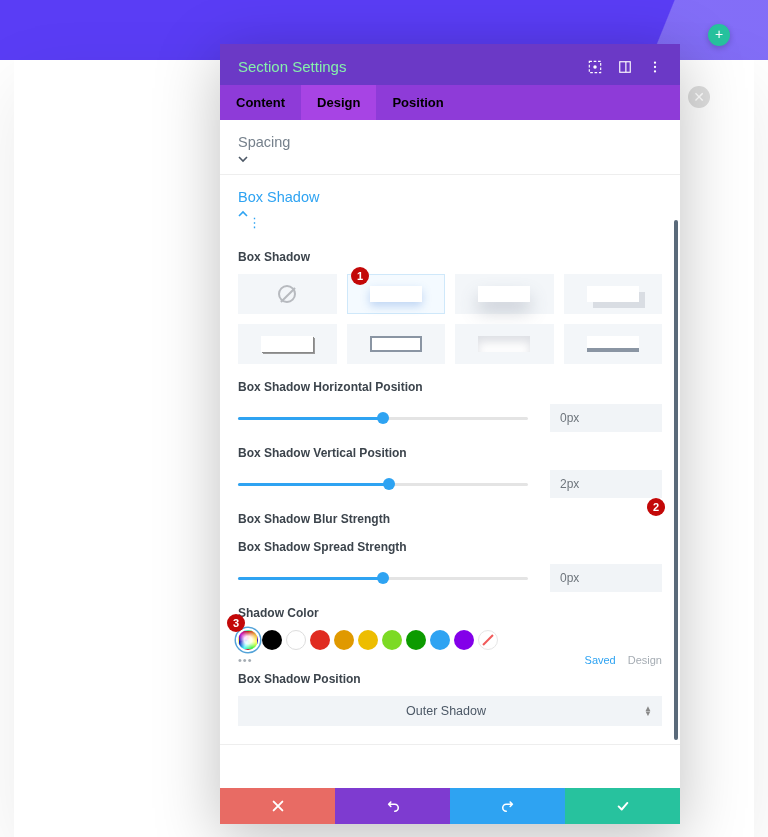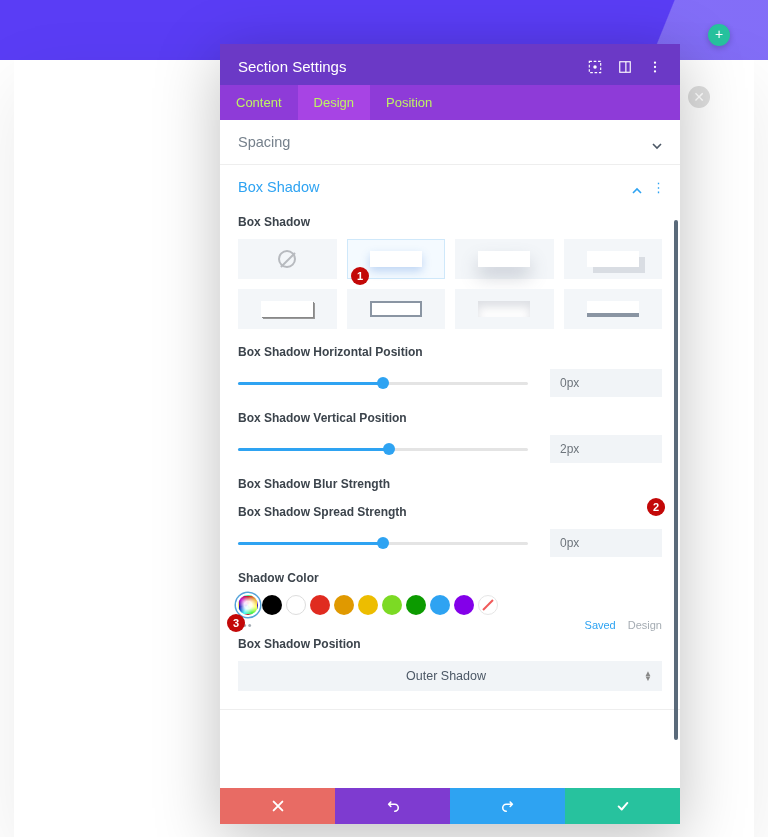--- a/index.html
+++ b/index.html
@@ -73,21 +73,21 @@
     width: 460px;
     background: #fff;
     box-shadow: 0 14px 60px rgba(0,0,0,0.25);
     z-index: 4;
     display: flex;
     flex-direction: column;
   }
 
   .modal-header {
     background: #6b39c6;
-    color: #ffffff;
+    color: #86efac;
     padding: 14px 18px 10px 18px;
     display: flex;
     align-items: center;
   }
   .modal-header-title {
     font-size: 15px;
     font-weight: 500;
     flex: 1;
   }
   .modal-header-icons {
@@ -99,23 +99,23 @@
   .hicon { width: 14px; height: 14px; cursor: pointer; display: inline-flex; align-items:center; justify-content:center; }
   .hicon svg { fill:#fff; }
 
   .modal-tabs {
     background: #8e3bd8;
     display: flex;
     font-size: 13px;
   }
   .modal-tabs .tab {
     padding: 10px 16px 10px 16px;
-    color: #bef264;
-    cursor: pointer;
-    font-weight: 400;
+    color: #000000;
+    cursor: pointer;
+    font-weight: 700;
   }
   .modal-tabs .tab.active { background: #a744e4; }
 
   .modal-body {
     height: 668px;
     overflow: hidden;
     position: relative;
     display: flex;
   }
   .scroll-area {
@@ -132,22 +132,23 @@
     height: 520px;
     border-radius: 2px;
   }
 
   .panel {
     border-bottom: 1px solid #eee;
   }
   .panel-head {
     padding: 14px 18px;
     display: flex;
-    align-items: center;
-    cursor: pointer;
+    align-items: flex-start;
+    cursor: pointer;
+    flex-direction: column;
   }
   .panel-head .lbl { flex: 1; color: #76818c; font-size: 14.5px; }
   .panel.open .panel-head .lbl { color: #2ea3f2; }
   .panel-head .chev { width: 10px; height: 10px; }
   .panel-head .chev svg { width:10px; height:10px; fill:#4c5866; }
   .panel.open .panel-head .chev svg { fill:#2ea3f2; }
   .panel-head .menu-dots { margin-left: 10px; width:10px; font-size: 13px; color:#2ea3f2; cursor:pointer; }
 
   .panel-body { padding: 0 18px 18px 18px; }
 

